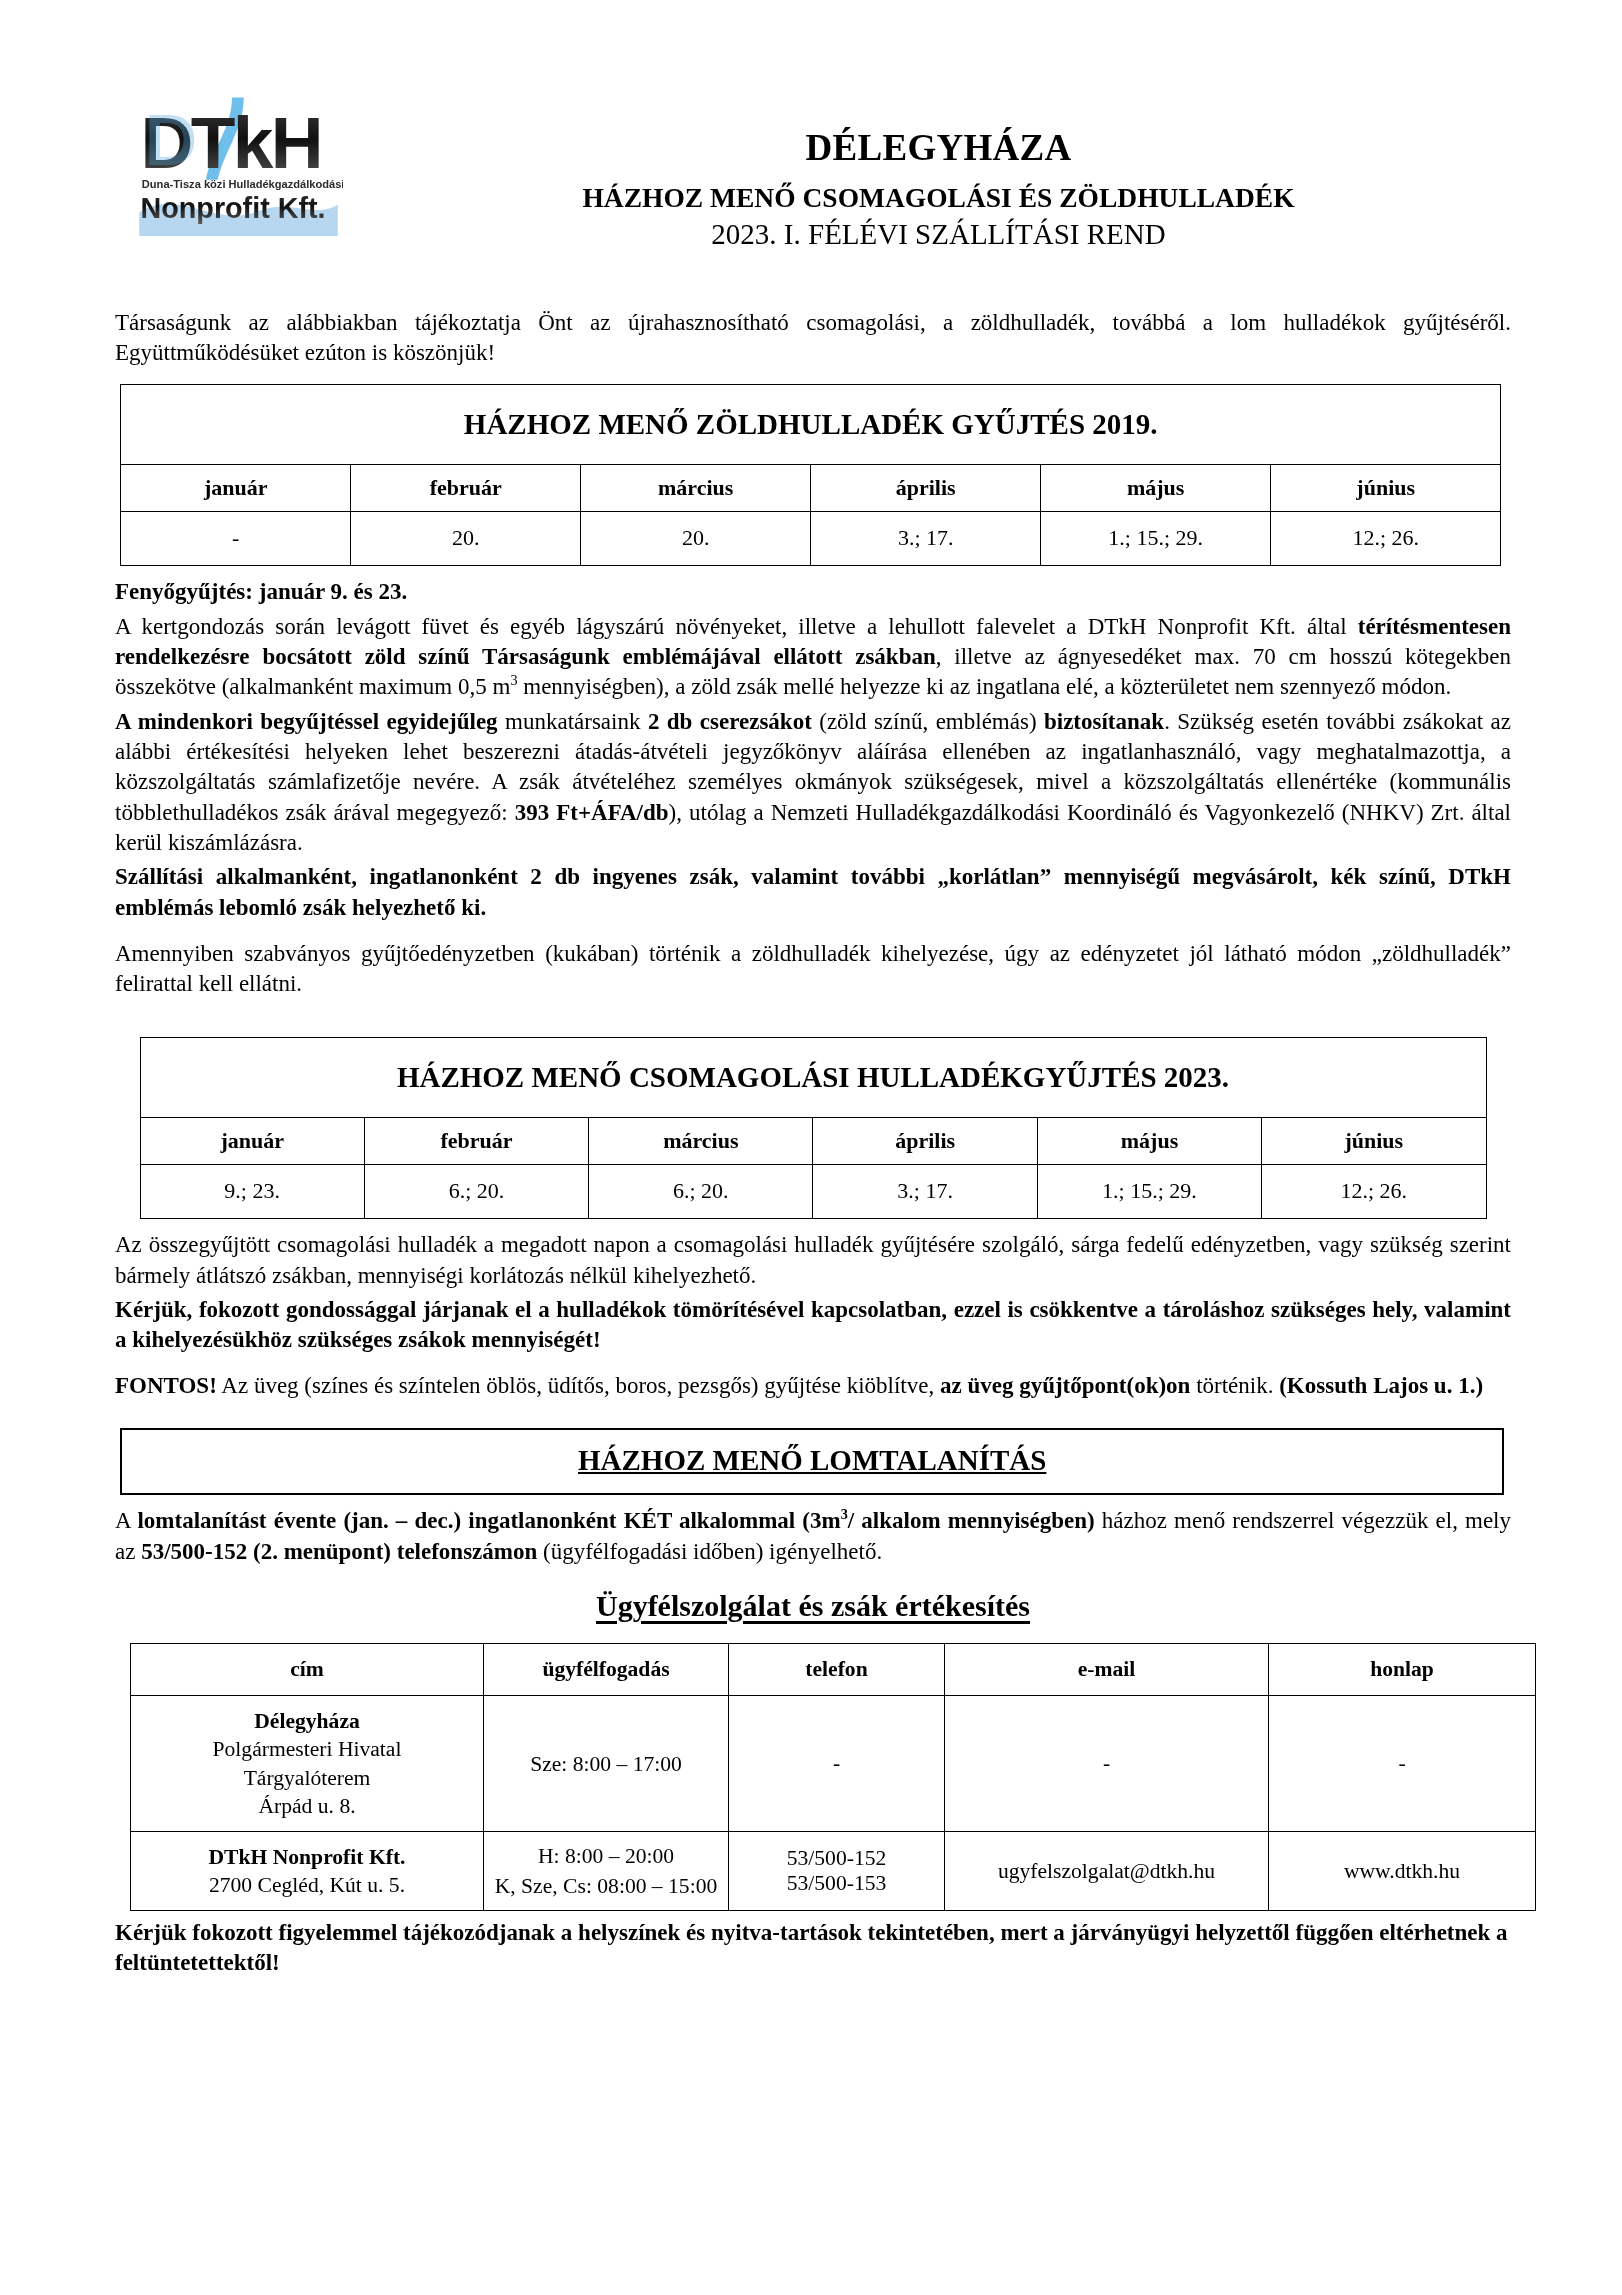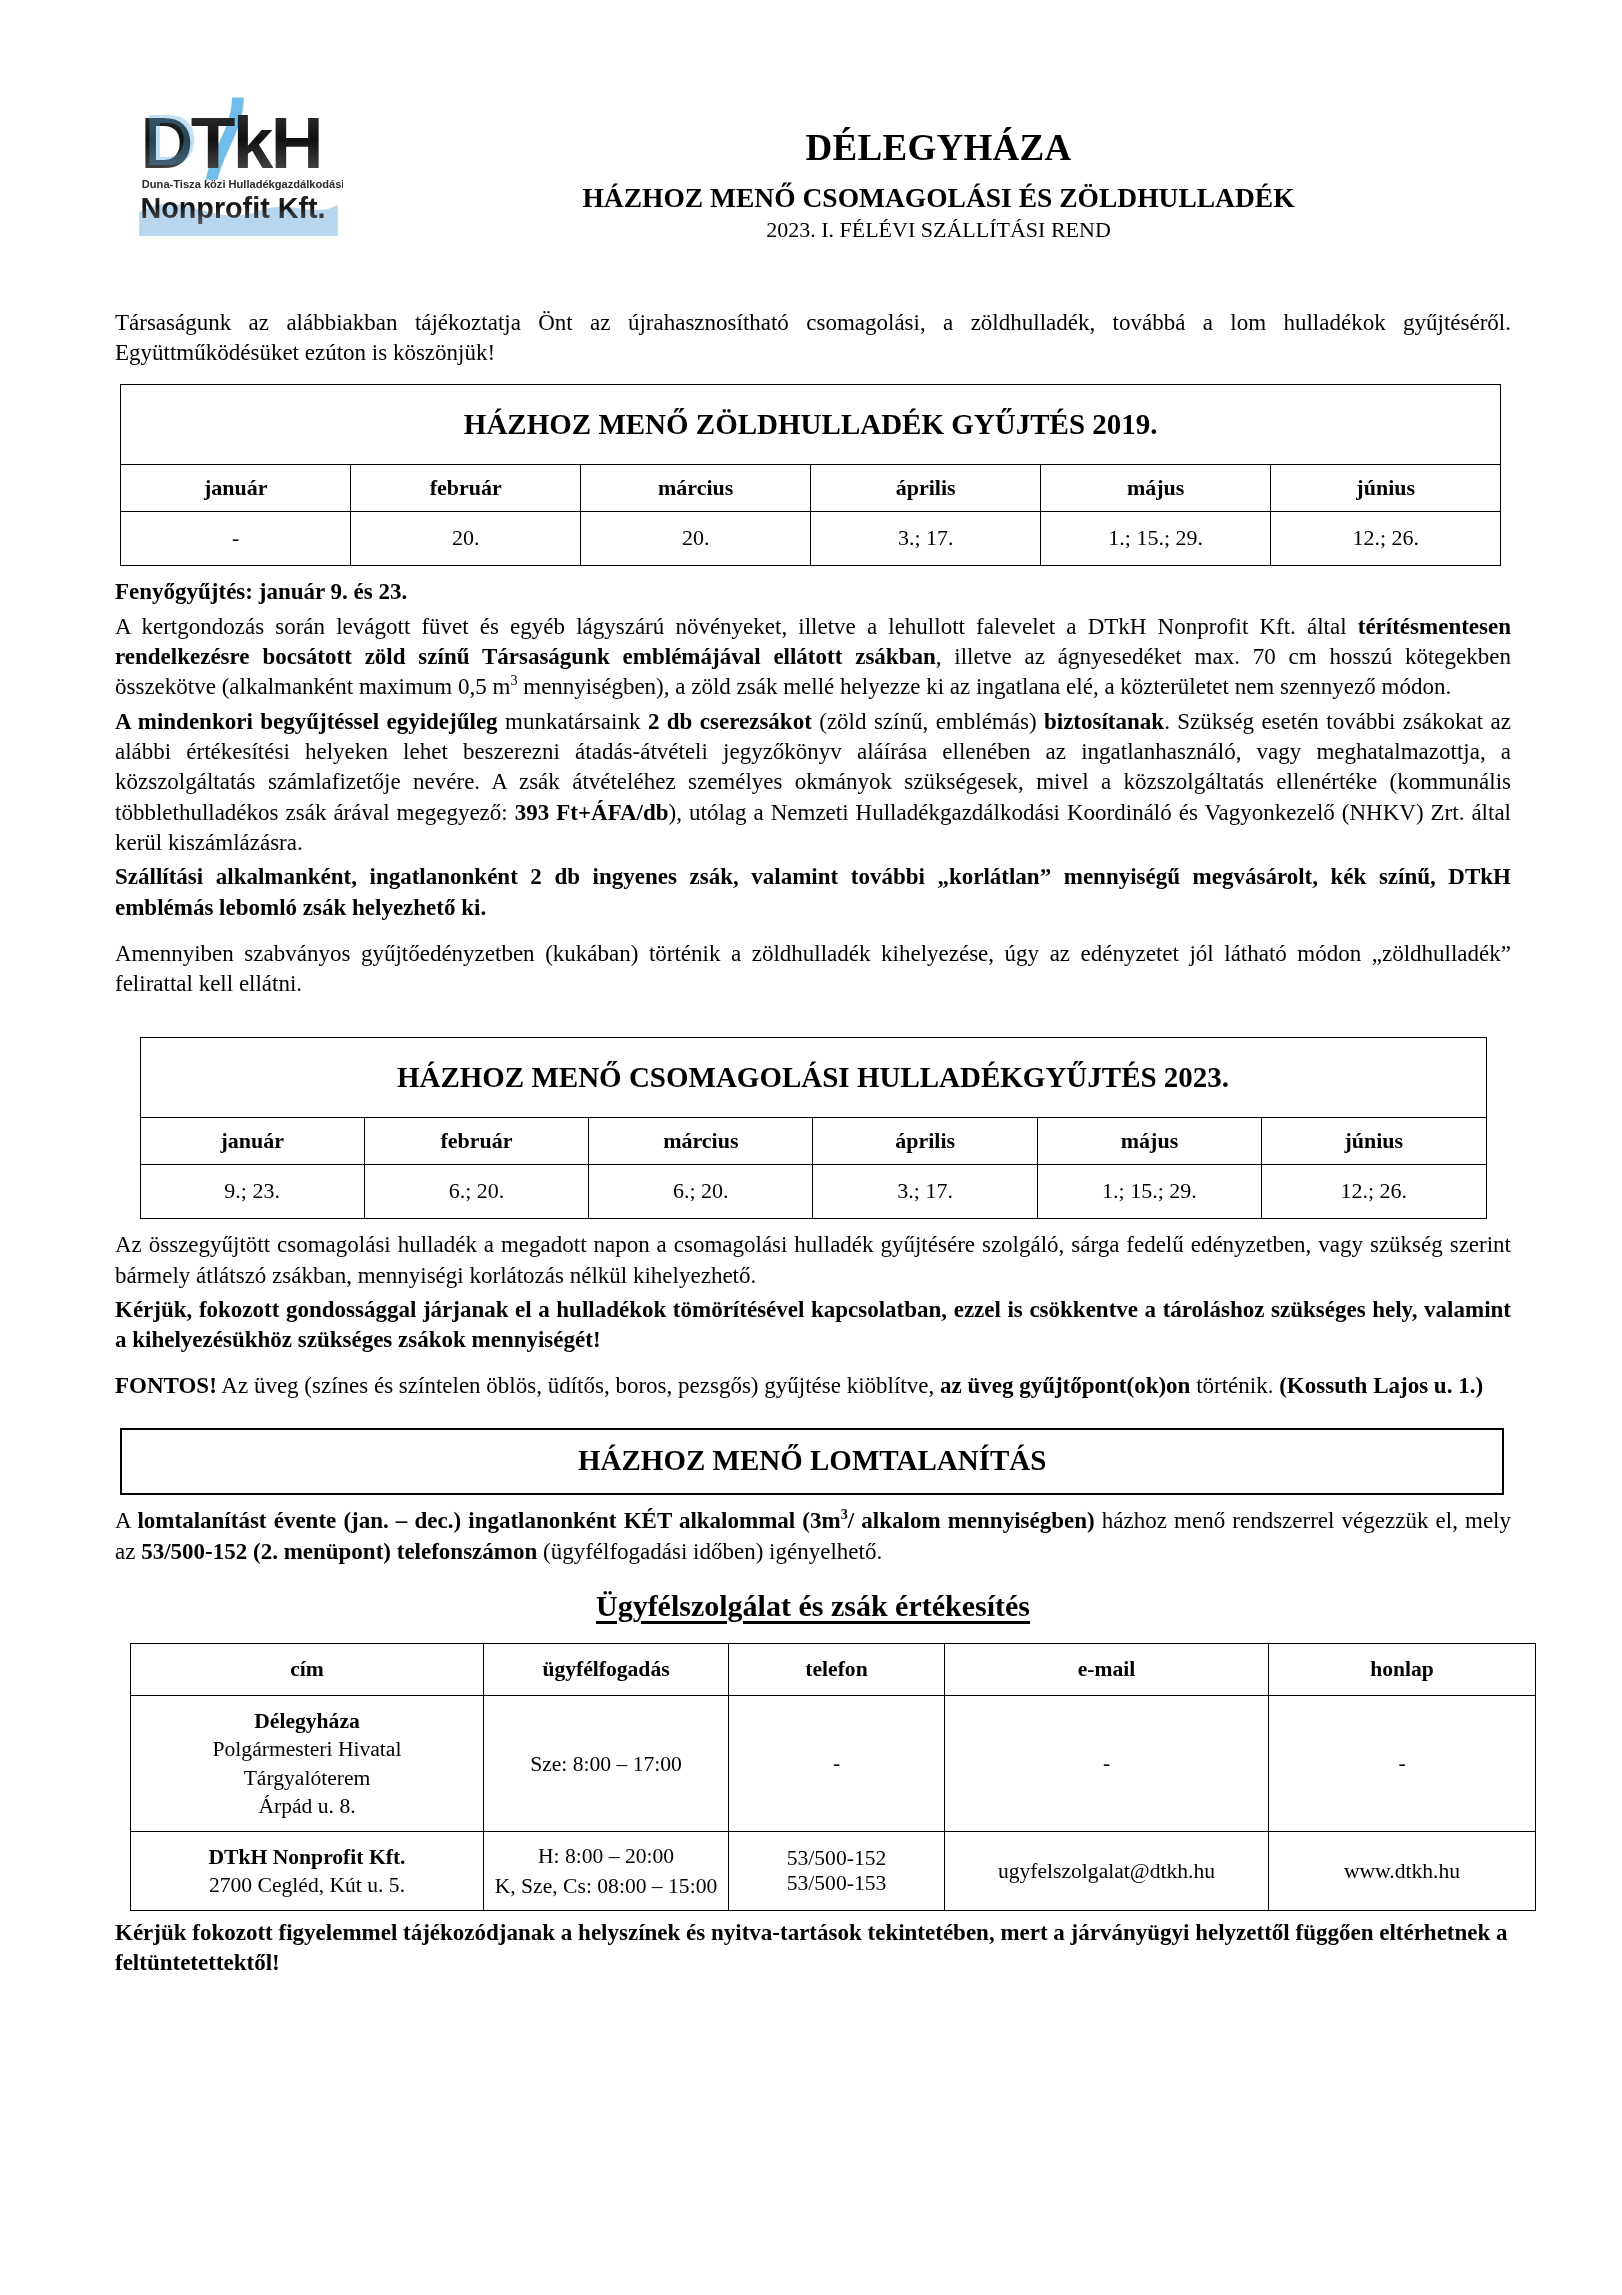--- a/index.html
+++ b/index.html
@@ -51,21 +51,21 @@
     letter-spacing: 0.3px;
     line-height: 1.15;
   }
   .title-sub {
     font-size: 27.5px;
     font-weight: bold;
     line-height: 1.3;
     margin-top: 10.5px;
   }
   .title-sub2 {
-    font-size: 22px;
+    font-size: 29px;
     font-weight: normal;
     line-height: 1.3;
   }
 
   
   .content {
     position: absolute;
     left: 115px;
     right: 111px;
     top: 308px;
@@ -116,20 +116,21 @@
 
   .boxheading {
     border: 2px solid #000;
     width: 1384px;
     margin-left: 5.2px;
     text-align: center;
     font-size: 29px;
     font-weight: bold;
     padding: 14.4px 0 15.7px 0;
     box-sizing: border-box;
+    text-decoration: underline;
   }
 
   h2.ugyfel {
     text-align: center;
     font-size: 30px;
     font-weight: bold;
     margin: 22px 0 19.6px 0;
     text-decoration: underline;
     text-underline-offset: 5.2px;
   }

